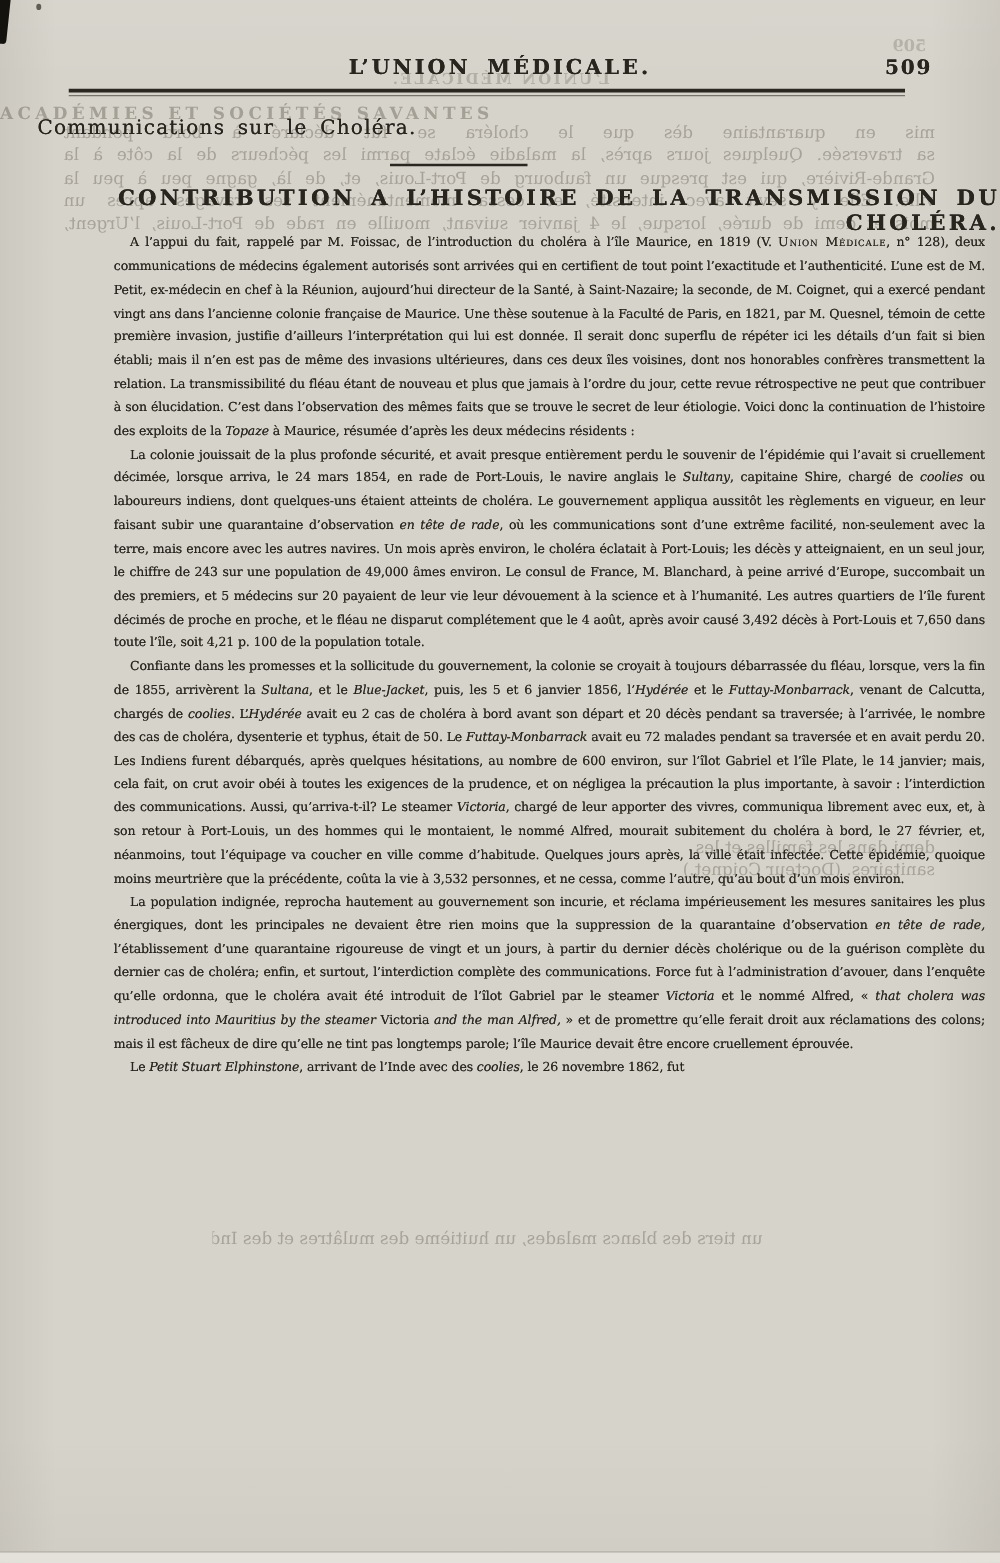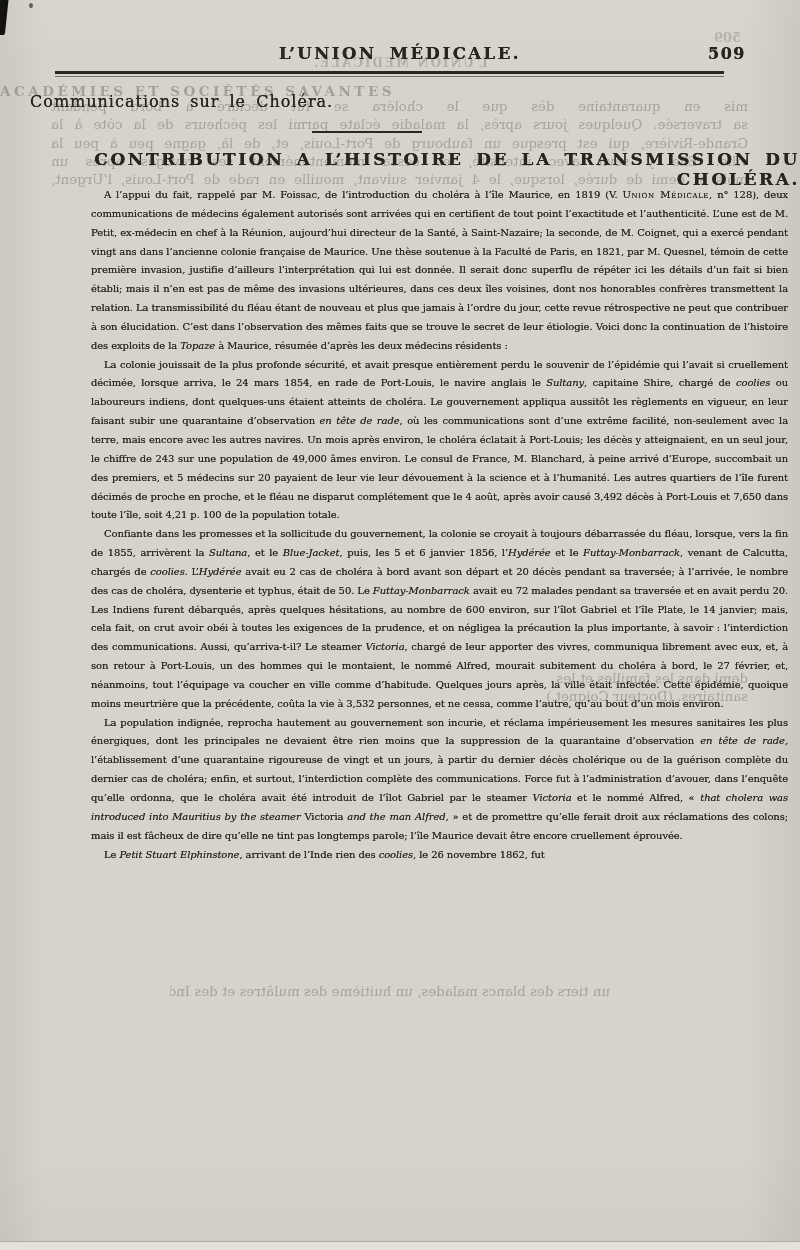--- a/index.html
+++ b/index.html
@@ -117,20 +117,20 @@
 
   <h1 class="article-title">Communications sur le Choléra.</h1>
   <div class="title-underline"></div>
   <h2 class="article-subtitle">CONTRIBUTION A L’HISTOIRE DE LA TRANSMISSION DU CHOLÉRA.</h2>
 
   <div class="body">
     <p class="par"><span>A l’appui du fait, rappelé par M. Foissac, de l’introduction du choléra à l’île Maurice, en 1819 (V. </span><span class="sc">Union Médicale</span><span>, n° 128), deux communications de médecins également autorisés sont arrivées qui en certifient de tout point l’exactitude et l’authenticité. L’une est de M. Petit, ex-médecin en chef à la Réunion, aujourd’hui directeur de la Santé, à Saint-Nazaire; la seconde, de M. Coignet, qui a exercé pendant vingt ans dans l’ancienne colonie française de Maurice. Une thèse soutenue à la Faculté de Paris, en 1821, par M. Quesnel, témoin de cette première invasion, justifie d’ailleurs l’interprétation qui lui est donnée. Il serait donc superflu de répéter ici les détails d’un fait si bien établi; mais il n’en est pas de même des invasions ultérieures, dans ces deux îles voisines, dont nos honorables confrères transmettent la relation. La transmissibilité du fléau étant de nouveau et plus que jamais à l’ordre du jour, cette revue rétrospective ne peut que contribuer à son élucidation. C’est dans l’observation des mêmes faits que se trouve le secret de leur étiologie. Voici donc la continuation de l’histoire des exploits de la </span><i>Topaze</i><span> à Maurice, résumée d’après les deux médecins résidents :</span></p>
     <p class="par"><span>La colonie jouissait de la plus profonde sécurité, et avait presque entièrement perdu le souvenir de l’épidémie qui l’avait si cruellement décimée, lorsque arriva, le 24 mars 1854, en rade de Port-Louis, le navire anglais le </span><i>Sultany</i><span>, capitaine Shire, chargé de </span><i>coolies</i><span> ou laboureurs indiens, dont quelques-uns étaient atteints de choléra. Le gouvernement appliqua aussitôt les règlements en vigueur, en leur faisant subir une quarantaine d’observation </span><i>en tête de rade</i><span>, où les communications sont d’une extrême facilité, non-seulement avec la terre, mais encore avec les autres navires. Un mois après environ, le choléra éclatait à Port-Louis; les décès y atteignaient, en un seul jour, le chiffre de 243 sur une population de 49,000 âmes environ. Le consul de France, M. Blanchard, à peine arrivé d’Europe, succombait un des premiers, et 5 médecins sur 20 payaient de leur vie leur dévouement à la science et à l’humanité. Les autres quartiers de l’île furent décimés de proche en proche, et le fléau ne disparut complétement que le 4 août, après avoir causé 3,492 décès à Port-Louis et 7,650 dans toute l’île, soit 4,21 p. 100 de la population totale.</span></p>
     <p class="par"><span>Confiante dans les promesses et la sollicitude du gouvernement, la colonie se croyait à toujours débarrassée du fléau, lorsque, vers la fin de 1855, arrivèrent la </span><i>Sultana</i><span>, et le </span><i>Blue-Jacket</i><span>, puis, les 5 et 6 janvier 1856, l’</span><i>Hydérée</i><span> et le </span><i>Futtay-Monbarrack</i><span>, venant de Calcutta, chargés de </span><i>coolies</i><span>. L’</span><i>Hydérée</i><span> avait eu 2 cas de choléra à bord avant son départ et 20 décès pendant sa traversée; à l’arrivée, le nombre des cas de choléra, dysenterie et typhus, était de 50. Le </span><i>Futtay-Monbarrack</i><span> avait eu 72 malades pendant sa traversée et en avait perdu 20. Les Indiens furent débarqués, après quelques hésitations, au nombre de 600 environ, sur l’îlot Gabriel et l’île Plate, le 14 janvier; mais, cela fait, on crut avoir obéi à toutes les exigences de la prudence, et on négligea la précaution la plus importante, à savoir : l’interdiction des communications. Aussi, qu’arriva-t-il? Le steamer </span><i>Victoria</i><span>, chargé de leur apporter des vivres, communiqua librement avec eux, et, à son retour à Port-Louis, un des hommes qui le montaient, le nommé Alfred, mourait subitement du choléra à bord, le 27 février, et, néanmoins, tout l’équipage va coucher en ville comme d’habitude. Quelques jours après, la ville était infectée. Cette épidémie, quoique moins meurtrière que la précédente, coûta la vie à 3,532 personnes, et ne cessa, comme l’autre, qu’au bout d’un mois environ.</span></p>
     <p class="par"><span>La population indignée, reprocha hautement au gouvernement son incurie, et réclama impérieusement les mesures sanitaires les plus énergiques, dont les principales ne devaient être rien moins que la suppression de la quarantaine d’observation </span><i>en tête de rade,</i><span> l’établissement d’une quarantaine rigoureuse de vingt et un jours, à partir du dernier décès cholérique ou de la guérison complète du dernier cas de choléra; enfin, et surtout, l’interdiction complète des communications. Force fut à l’administration d’avouer, dans l’enquête qu’elle ordonna, que le choléra avait été introduit de l’îlot Gabriel par le steamer </span><i>Victoria</i><span> et le nommé Alfred, « </span><i>that cholera was introduced into Mauritius by the steamer</i><span> Victoria </span><i>and the man Alfred,</i><span> » et de promettre qu’elle ferait droit aux réclamations des colons; mais il est fâcheux de dire qu’elle ne tint pas longtemps parole; l’île Maurice devait être encore cruellement éprouvée.</span></p>
-    <p class="par"><span>Le </span><i>Petit Stuart Elphinstone</i><span>, arrivant de l’Inde rien des </span><i>coolies</i><span>, le 26 novembre 1862, fut</span></p>
+    <p class="par"><span>Le </span><i>Petit Stuart Elphinstone</i><span>, arrivant de l’Inde avec des </span><i>coolies</i><span>, le 26 novembre 1862, fut</span></p>
   </div>
 
   <div class="artifact corner"></div>
   <div class="artifact speck"></div>
   <div class="bottom-strip"></div>
 
 </div>
 
 </body></html>

